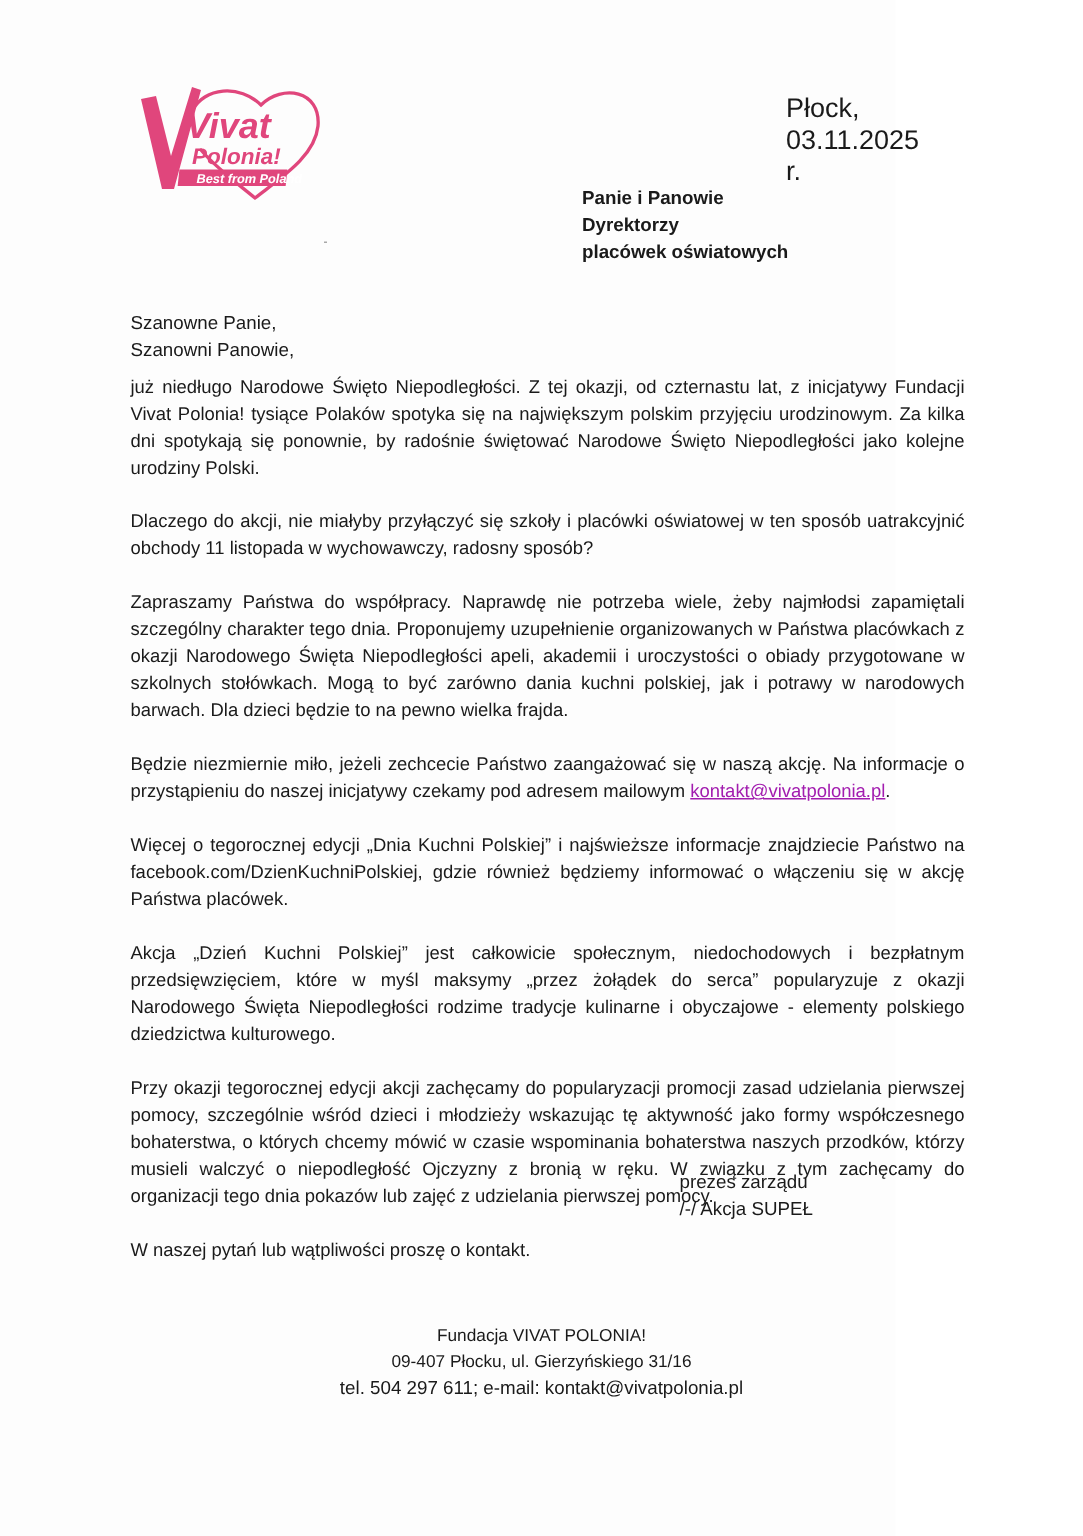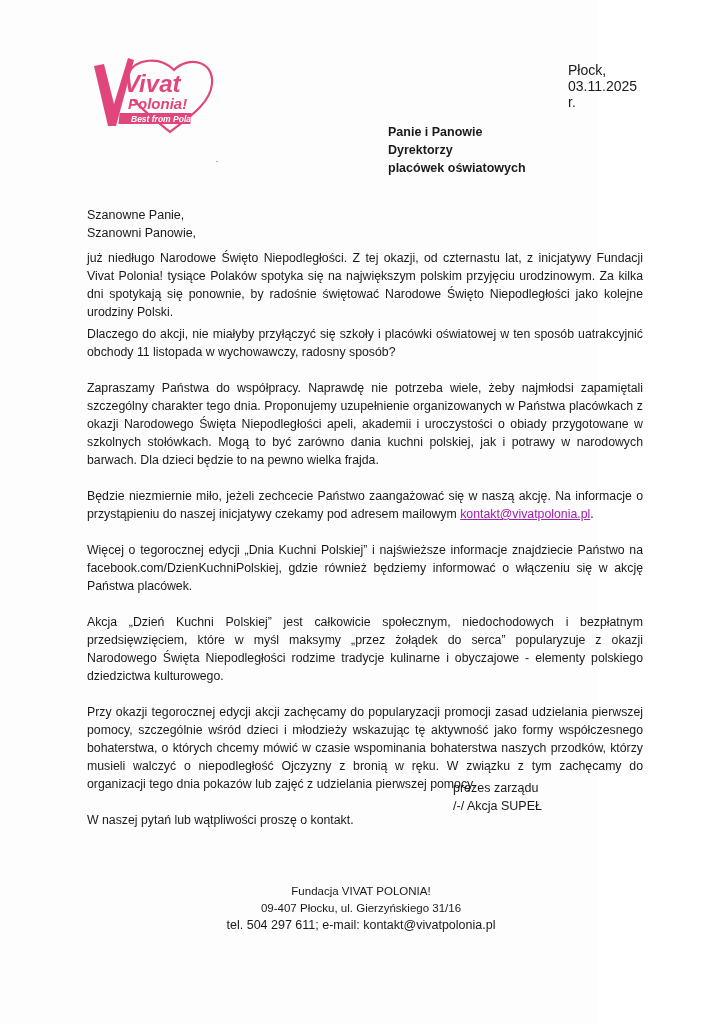--- a/index.html
+++ b/index.html
@@ -3,30 +3,30 @@
   <meta charset="utf-8">
   <style>
     html, body { margin: 0; padding: 0; background: #ffffff; }
     body { width: 722px; height: 1024px; position: relative; overflow: hidden;
       font-family: "Liberation Sans", "DejaVu Sans", sans-serif; color: #1a1a1a; }
     .page { position: absolute; left: 0; top: 0; width: 597px; height: 1024px; background: #fdfdfd; }
 
     .logo { position: absolute; left: 88px; top: 52px; width: 130px; height: 82px; }
     .logo svg { width: 130px; height: 82px; display: block; }
 
-    .date { position: absolute; left: 524px; top: 62px; font-size: 14px; margin-left: 44px; }
+    .date { position: absolute; left: 524px; top: 62px; font-size: 18px; }
 
     .recipient { position: absolute; left: 388px; top: 123px; font-size: 12.5px; font-weight: bold; line-height: 18px; }
     .recipient div { white-space: nowrap; }
 
     .salutation { position: absolute; left: 87px; top: 206px; font-size: 12.5px; line-height: 18px; }
 
     .body { position: absolute; left: 87px; top: 249px; width: 556px; font-size: 12.3px; line-height: 18px; }
     .body p { margin: 0 0 18px 0; text-align: justify; }
-    .body p.tight { margin-bottom: 4px; }
+    .body p.tight { margin-bottom: 17px; }
     .body a { color: #a21caf; text-decoration: underline; }
 
     .signature { position: absolute; left: 453px; top: 779px; font-size: 12.5px; line-height: 18px; text-align: left; width: 120px; }
 
     .footer { position: absolute; left: 0; top: 883px; width: 722px; text-align: center; font-size: 11.5px; line-height: 17px; }
     .footer .contact { font-size: 12.5px; }
 
     .speck { position: absolute; width: 2px; height: 1px; background: #555; opacity: .5; }
   </style>
 </head>

